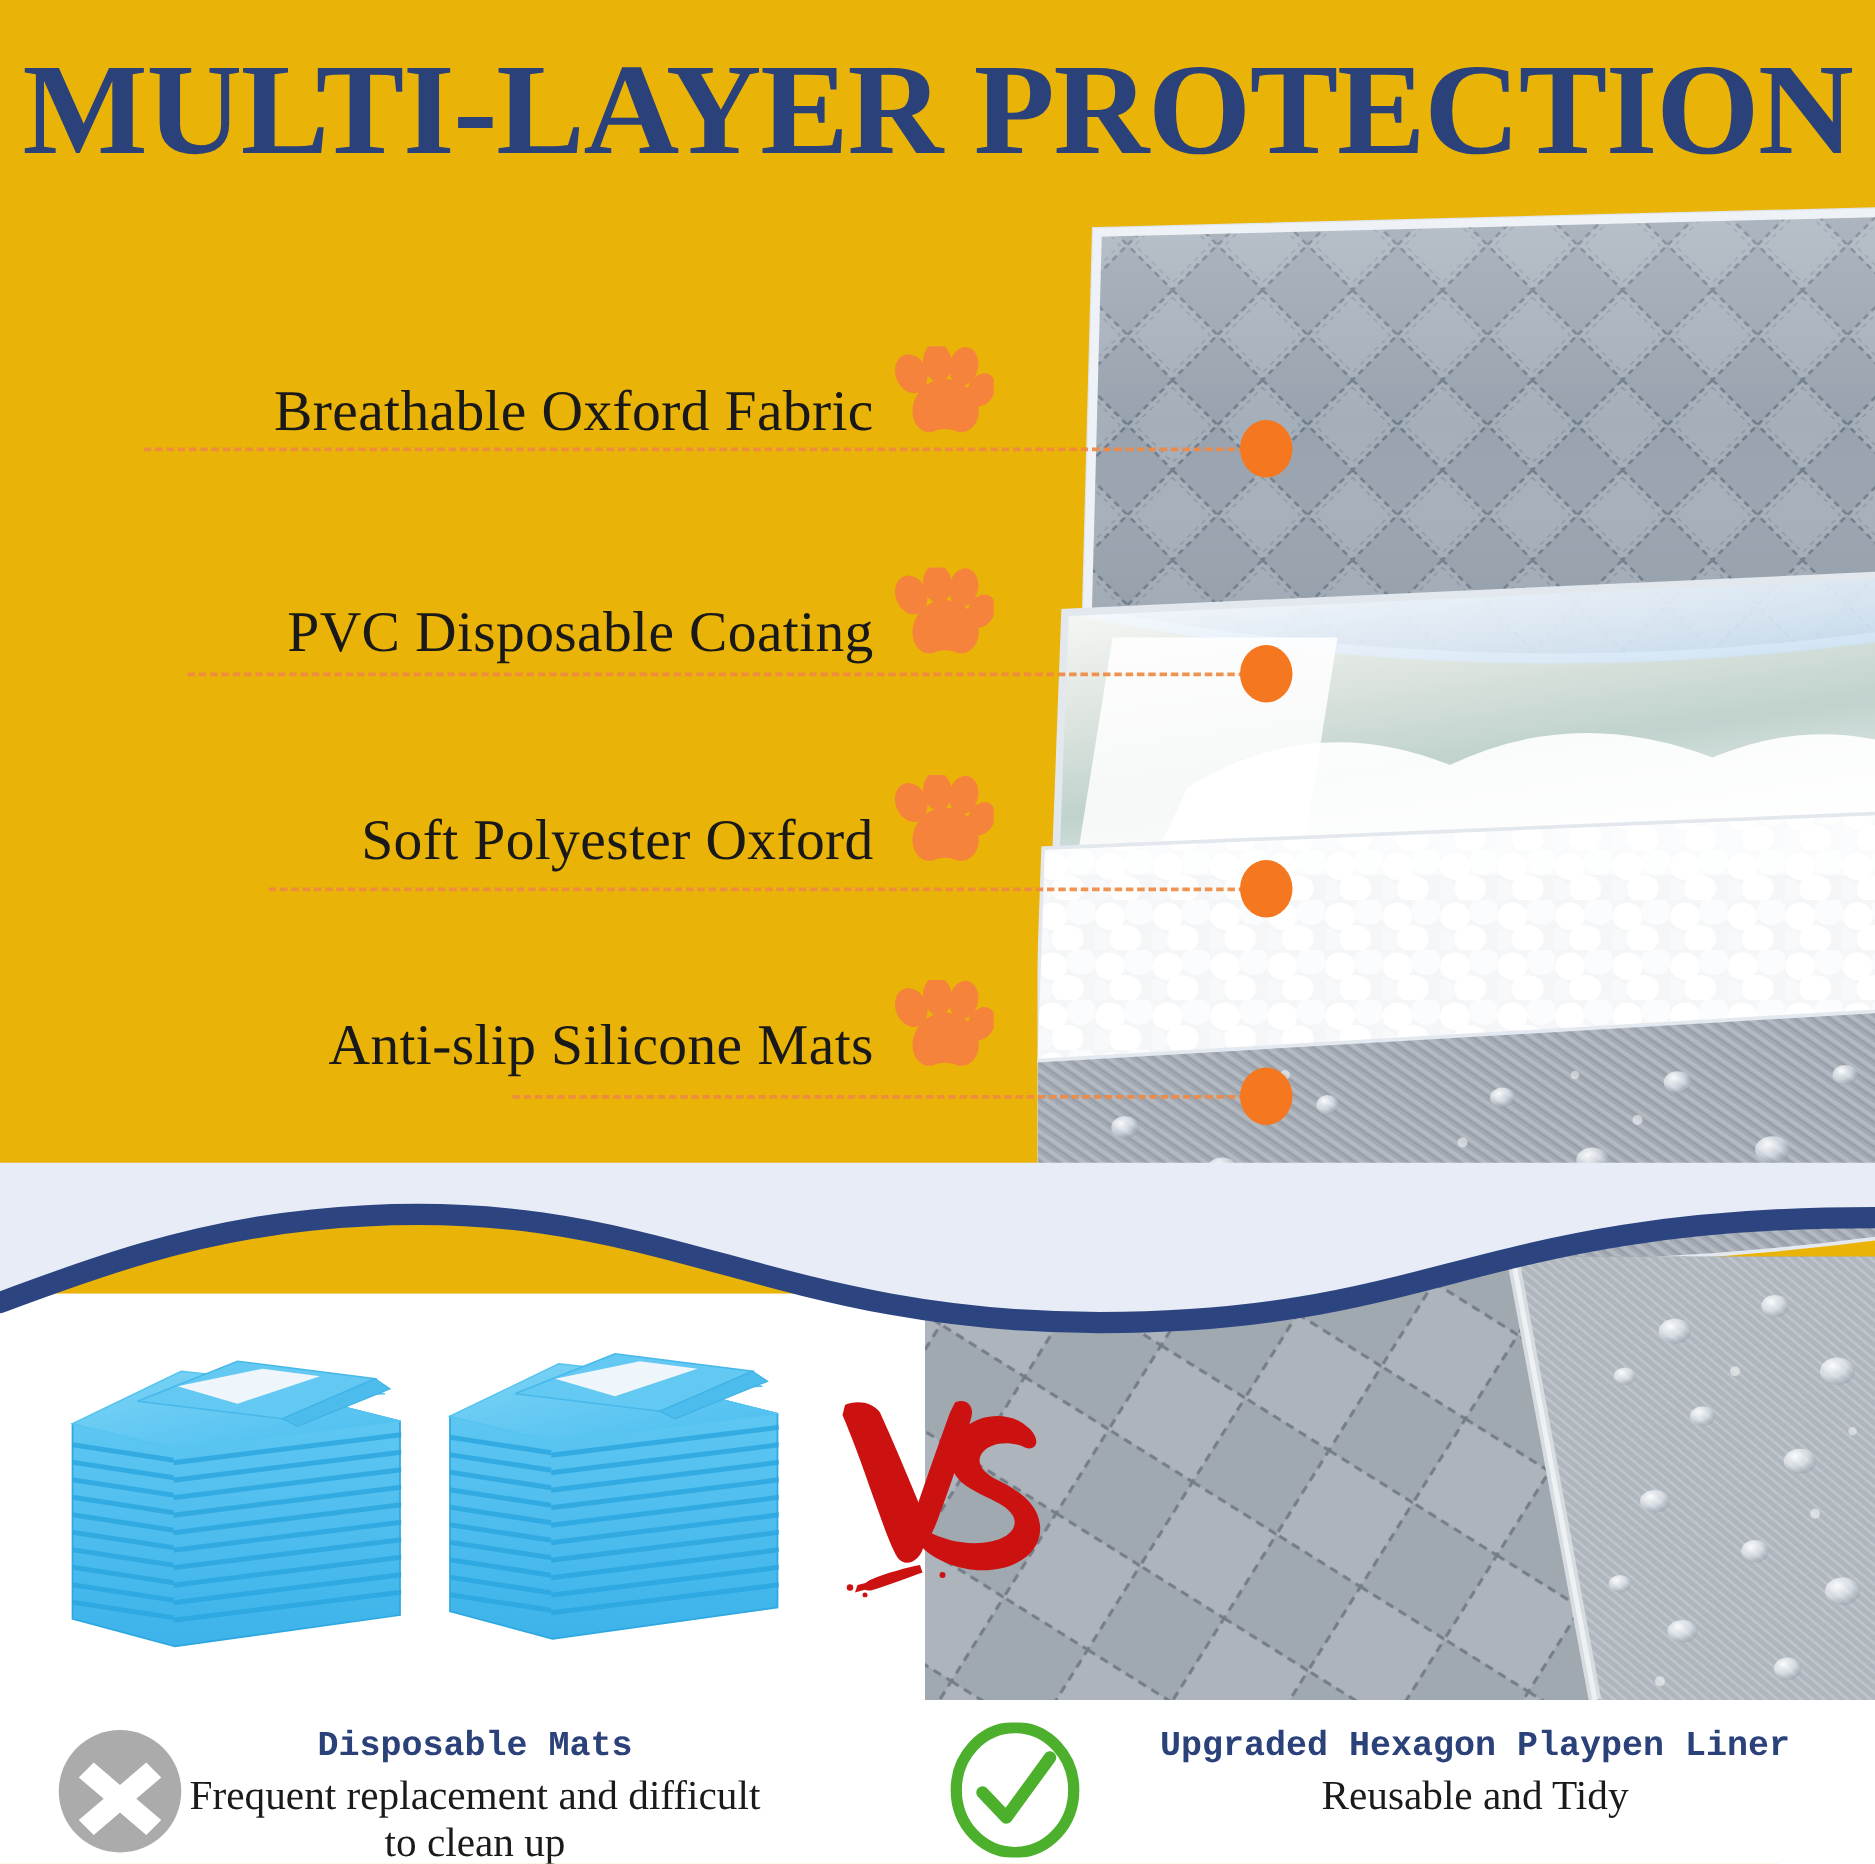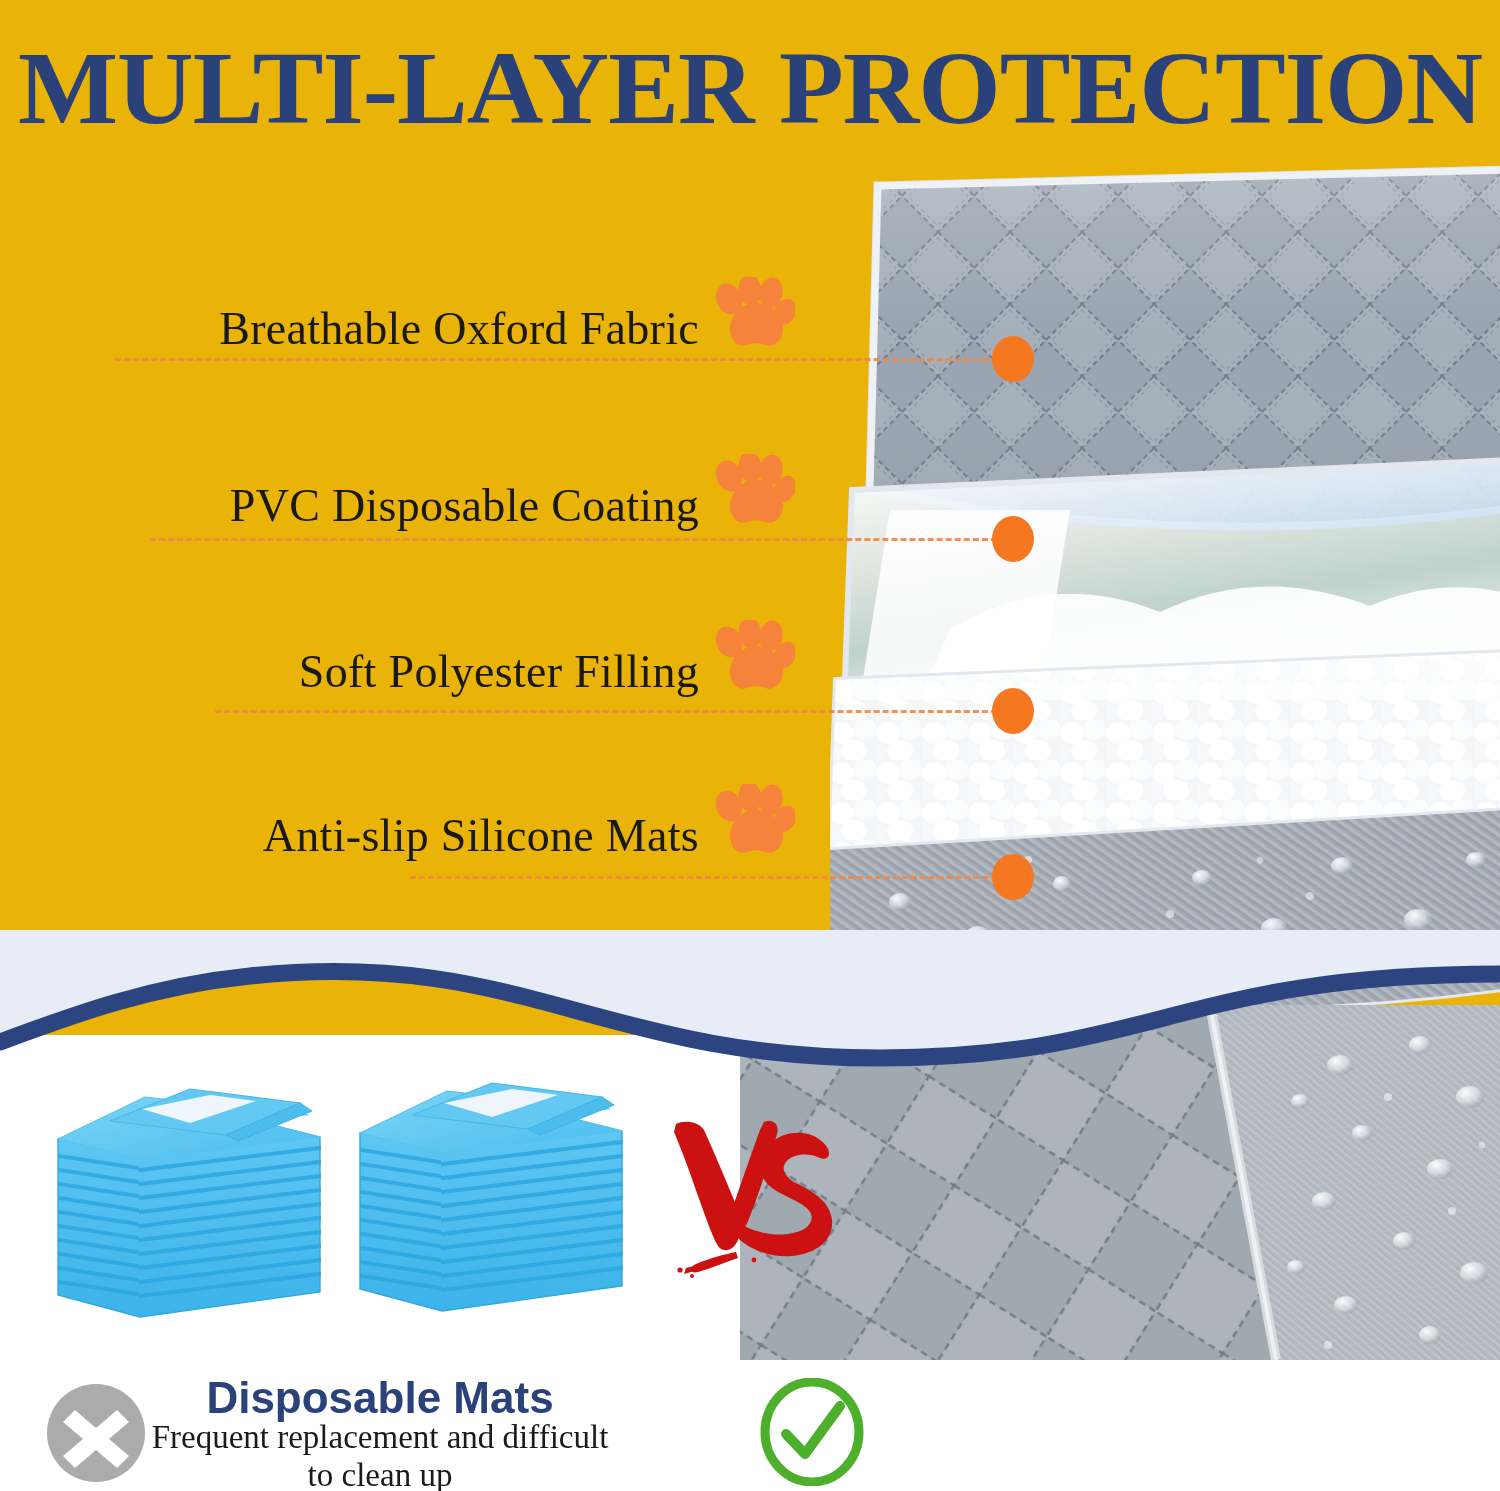--- a/index.html
+++ b/index.html
@@ -80,23 +80,23 @@
   .bottom{position:absolute;left:0;top:1035px;width:1500px;height:456px;background:#ffffff;}
 
   .mats-area{position:absolute;left:0;top:0;width:740px;height:300px;}
   .right-photo{position:absolute;left:740px;top:-30px;width:760px;height:355px;overflow:hidden;}
 
   .vs{position:absolute;left:668px;top:1118px;width:170px;height:160px;z-index:40;}
 
   
   .cap{position:absolute;}
   .cap-title{
-    font-family:Liberation Sans, sans-serif;
+    font-family:Liberation Mono, monospace;
     font-weight:bold;
-    font-size:44px;
+    font-size:28px;
     line-height:40px;
     color:#2a4279;
     white-space:nowrap;
   }
   .cap-sub{
     font-family:"Liberation Serif", serif;
     font-size:33px;
     line-height:38px;
     color:#1a1a1a;
   }
@@ -257,21 +257,21 @@
       <svg class="paw" viewBox="0 0 84 74" xmlns="http://www.w3.org/2000/svg">
         <ellipse cx="18" cy="22" rx="12.5" ry="16" fill="#f5833c" transform="rotate(-22 18 22)"></ellipse>
         <ellipse cx="39" cy="13" rx="11.5" ry="15.5" fill="#f5833c" transform="rotate(-7 39 13)"></ellipse>
         <ellipse cx="60" cy="16" rx="11.5" ry="15.5" fill="#f5833c" transform="rotate(11 60 16)"></ellipse>
         <ellipse cx="74" cy="35" rx="10.5" ry="14" fill="#f5833c" transform="rotate(28 74 35)"></ellipse>
         <path d="M45 26 C60 26 72 39 72 52 C72 64 62 71 54 68 C48 65.5 42 65.5 36 68 C28 71 19 64 19 52 C19 39 30 26 45 26 Z" fill="#f5833c"></path>
       </svg>
     </div>
 
     <div class="feature f3">
-      <div class="ftext">Soft Polyester Filling</div>
+      <div class="ftext">Soft Polyester Oxford</div>
       <svg class="paw" viewBox="0 0 84 74" xmlns="http://www.w3.org/2000/svg">
         <ellipse cx="18" cy="22" rx="12.5" ry="16" fill="#f5833c" transform="rotate(-22 18 22)"></ellipse>
         <ellipse cx="39" cy="13" rx="11.5" ry="15.5" fill="#f5833c" transform="rotate(-7 39 13)"></ellipse>
         <ellipse cx="60" cy="16" rx="11.5" ry="15.5" fill="#f5833c" transform="rotate(11 60 16)"></ellipse>
         <ellipse cx="74" cy="35" rx="10.5" ry="14" fill="#f5833c" transform="rotate(28 74 35)"></ellipse>
         <path d="M45 26 C60 26 72 39 72 52 C72 64 62 71 54 68 C48 65.5 42 65.5 36 68 C28 71 19 64 19 52 C19 39 30 26 45 26 Z" fill="#f5833c"></path>
       </svg>
     </div>
 
     <div class="feature f4">
@@ -440,14 +440,18 @@
   <div class="cap cap-left">
     <div class="cap-title">Disposable Mats</div>
     <div class="cap-sub">Frequent replacement and difficult to clean up</div>
   </div>
 
   <svg class="badge badge-chk" viewBox="0 0 108 108" xmlns="http://www.w3.org/2000/svg">
     <ellipse cx="54" cy="54" rx="47" ry="50" fill="none" stroke="#4cb02c" stroke-width="9"></ellipse>
     <path d="M28 56 L47 76 L82 28" fill="none" stroke="#4cb02c" stroke-width="10" stroke-linecap="round" stroke-linejoin="round"></path>
   </svg>
 
+  <div class="cap cap-right">
+    <div class="cap-title">Upgraded Hexagon Playpen Liner</div>
+    <div class="cap-sub">Reusable and Tidy</div>
+  </div>
 
 </div>
 
 </body></html>

